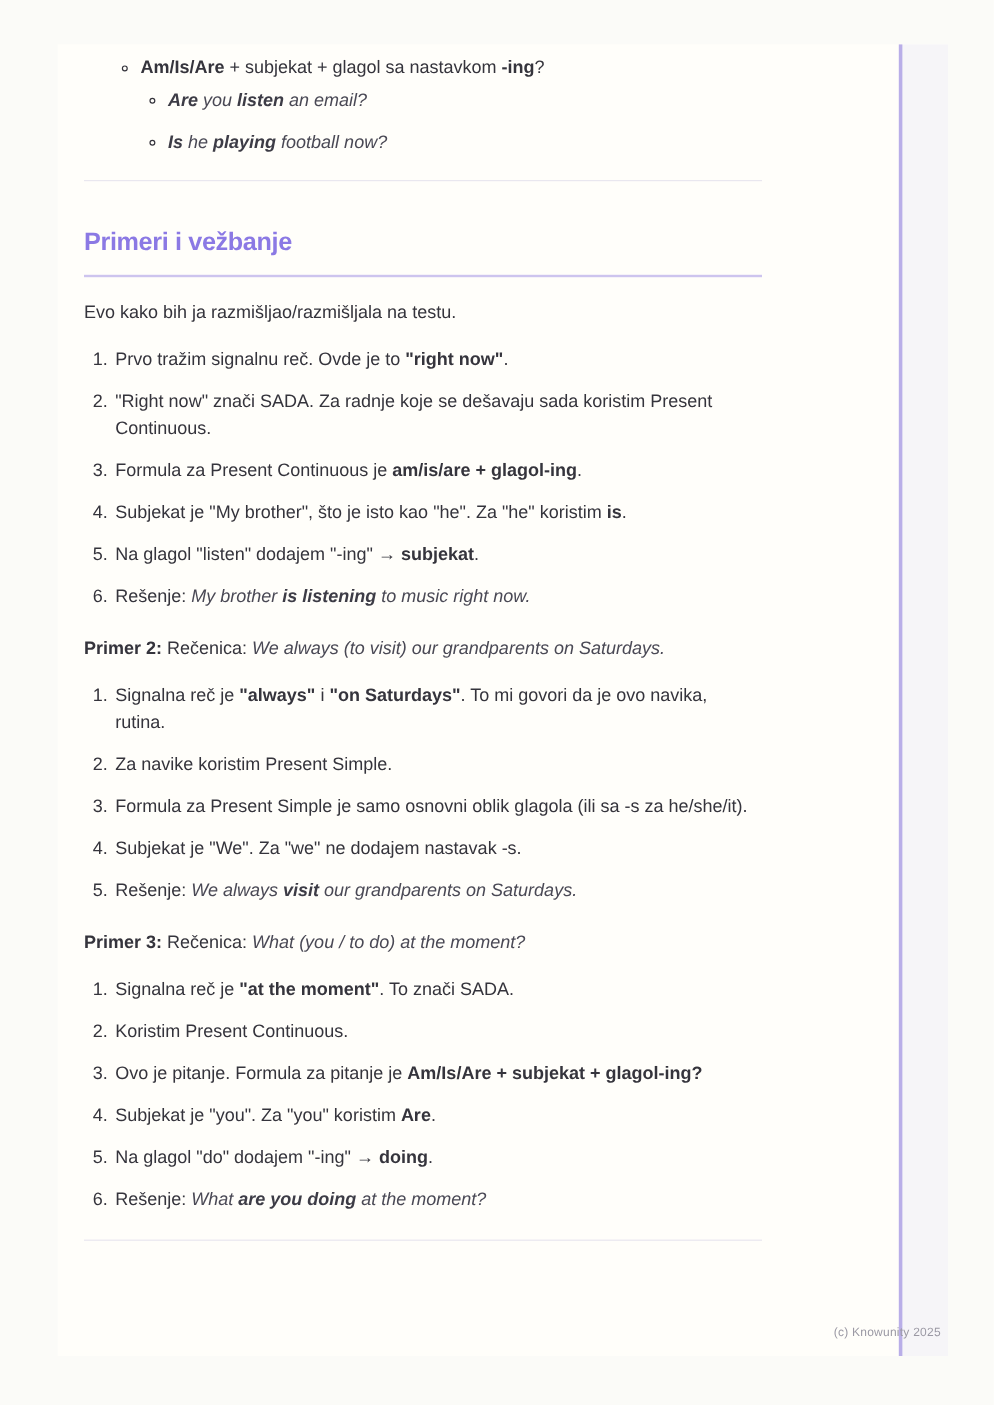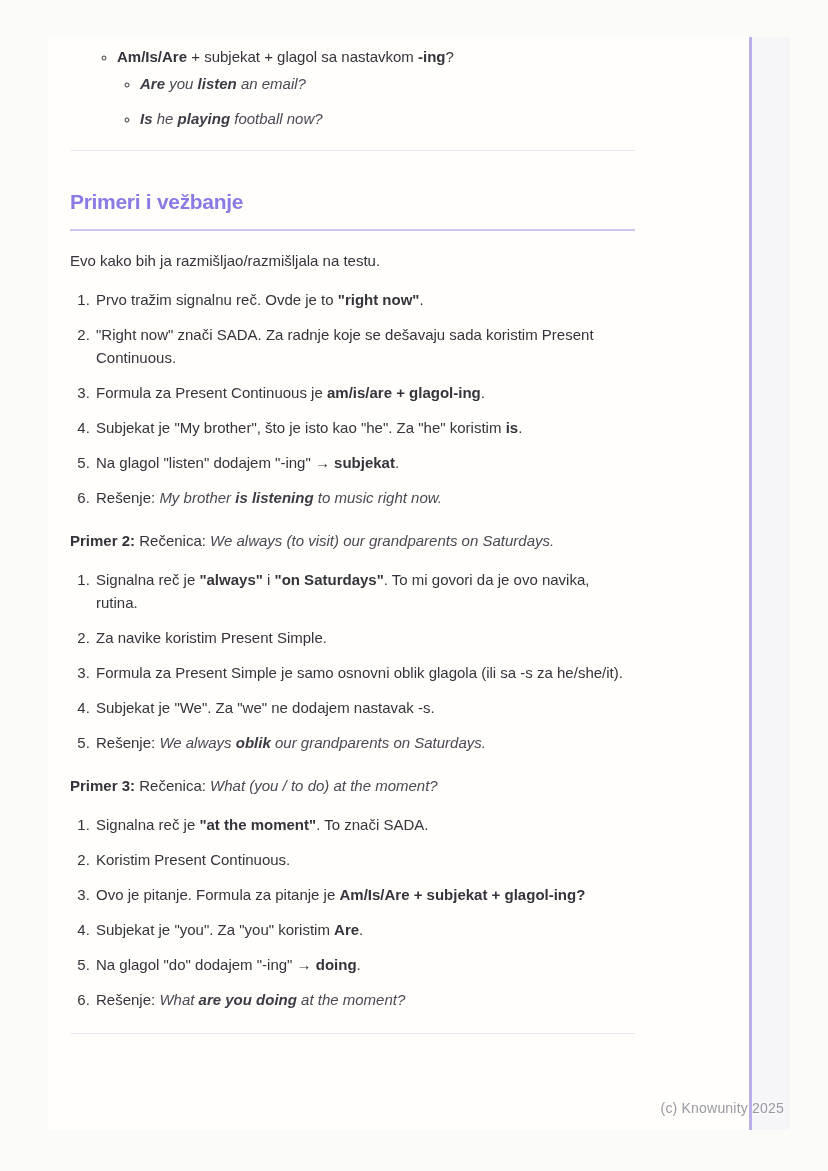--- a/index.html
+++ b/index.html
@@ -64,21 +64,21 @@
   .seg-b{font-weight:700;}
   .seg-i{font-style:italic;color:#4a4955;}
   .seg-bi{font-weight:700;font-style:italic;color:#3d3c46;}
   .ex-label{font-weight:700;}
   hr.divider-bottom{
     border:none;height:1px;background:var(--divider);
     margin:22px 0 0 0;width:100%;
   }
   .footer{
     position:absolute;right:6px;bottom:14px;
-    font-size:14px;color:var(--muted);
+    font-size:10px;color:var(--muted);
     z-index:3;letter-spacing:0.2px;
   }
 </style>
 </head>
 <body>
 
 <div class="canvas">
   <div class="page">
     <div class="content">
 
@@ -106,21 +106,21 @@
               <li><span class="">Rešenje: </span><span class="seg-i">My brother </span><span class="seg-bi">is listening</span><span class="seg-i"> to music right now.</span></li>
             </ol>
           </div>
           <div class="ex-block">
             <p class="ex-head"><span class="ex-label">Primer 2:</span><span> Rečenica: </span><span class="seg-i">We always (to visit) our grandparents on Saturdays.</span></p>
             <ol>
               <li><span class="">Signalna reč je </span><span class="seg-b">"always"</span><span class=""> i </span><span class="seg-b">"on Saturdays"</span><span class="">. To mi govori da je ovo navika, rutina.</span></li>
               <li><span class="">Za navike koristim Present Simple.</span></li>
               <li><span class="">Formula za Present Simple je samo osnovni oblik glagola (ili sa -s za he/she/it).</span></li>
               <li><span class="">Subjekat je "We". Za "we" ne dodajem nastavak -s.</span></li>
-              <li><span class="">Rešenje: </span><span class="seg-i">We always </span><span class="seg-bi">oblik</span><span class="seg-i"> our grandparents on Saturdays.</span></li>
+              <li><span class="">Rešenje: </span><span class="seg-i">We always </span><span class="seg-bi">visit</span><span class="seg-i"> our grandparents on Saturdays.</span></li>
             </ol>
           </div>
           <div class="ex-block">
             <p class="ex-head"><span class="ex-label">Primer 3:</span><span> Rečenica: </span><span class="seg-i">What (you / to do) at the moment?</span></p>
             <ol>
               <li><span class="">Signalna reč je </span><span class="seg-b">"at the moment"</span><span class="">. To znači SADA.</span></li>
               <li><span class="">Koristim Present Continuous.</span></li>
               <li><span class="">Ovo je pitanje. Formula za pitanje je </span><span class="seg-b">Am/Is/Are + subjekat + glagol-ing?</span></li>
               <li><span class="">Subjekat je "you". Za "you" koristim </span><span class="seg-b">Are</span><span class="">.</span></li>
               <li><span class="">Na glagol "do" dodajem "-ing" → </span><span class="seg-b">doing</span><span class="">.</span></li>

